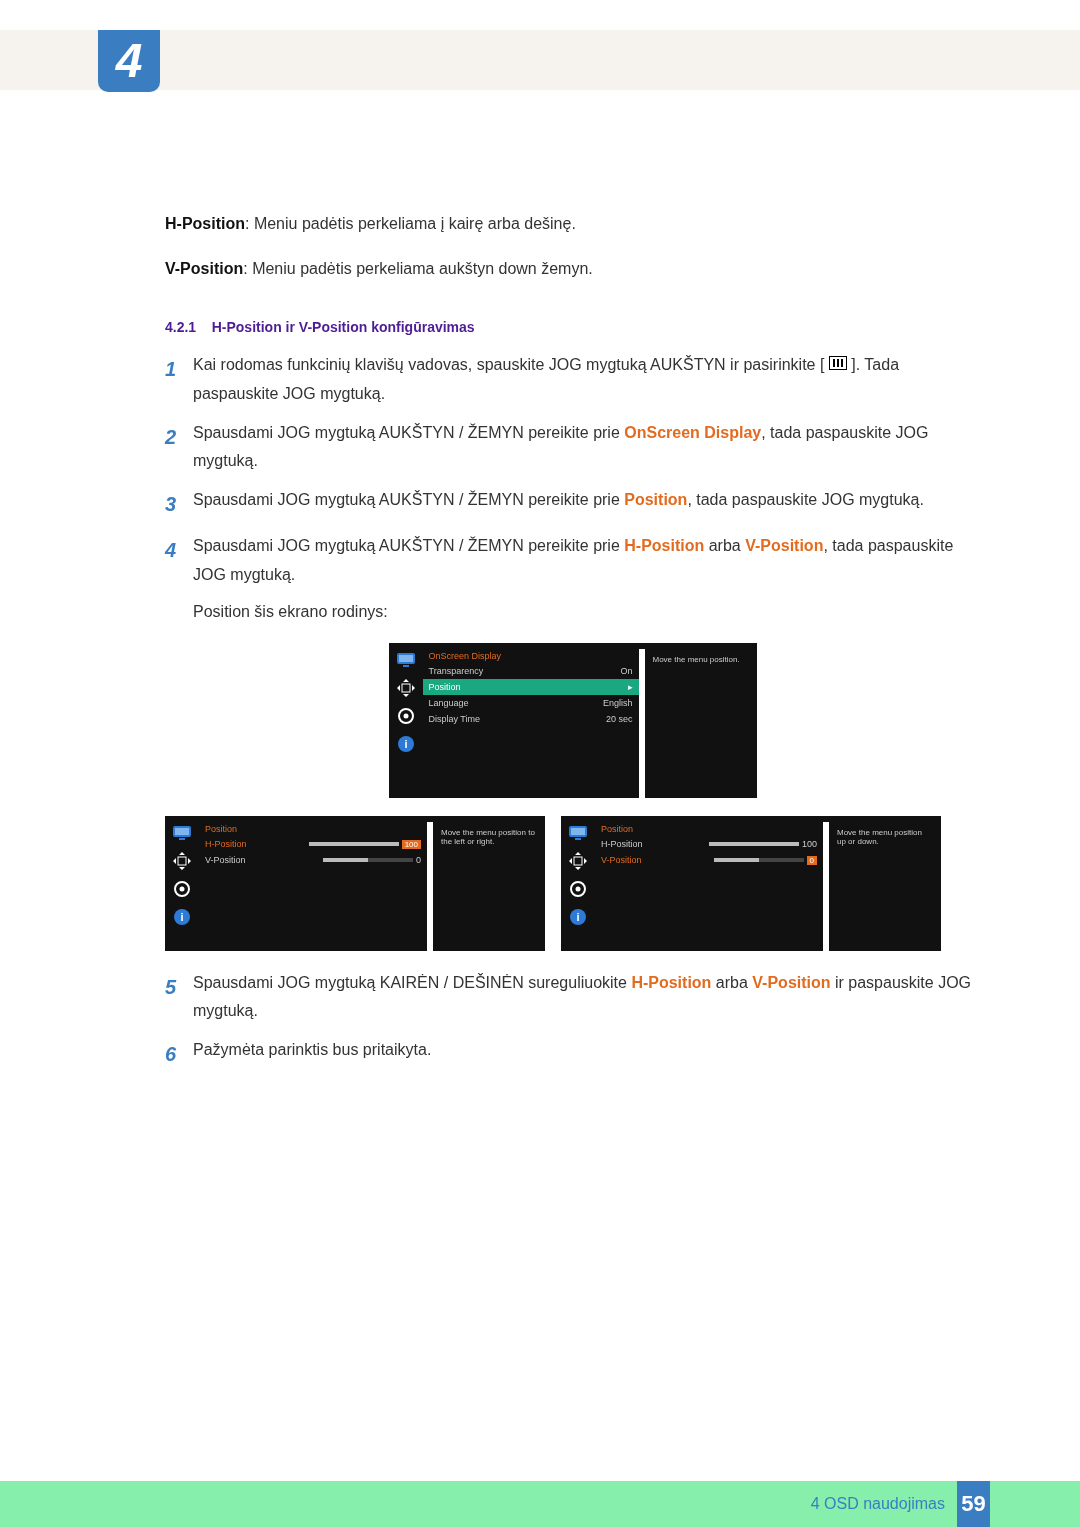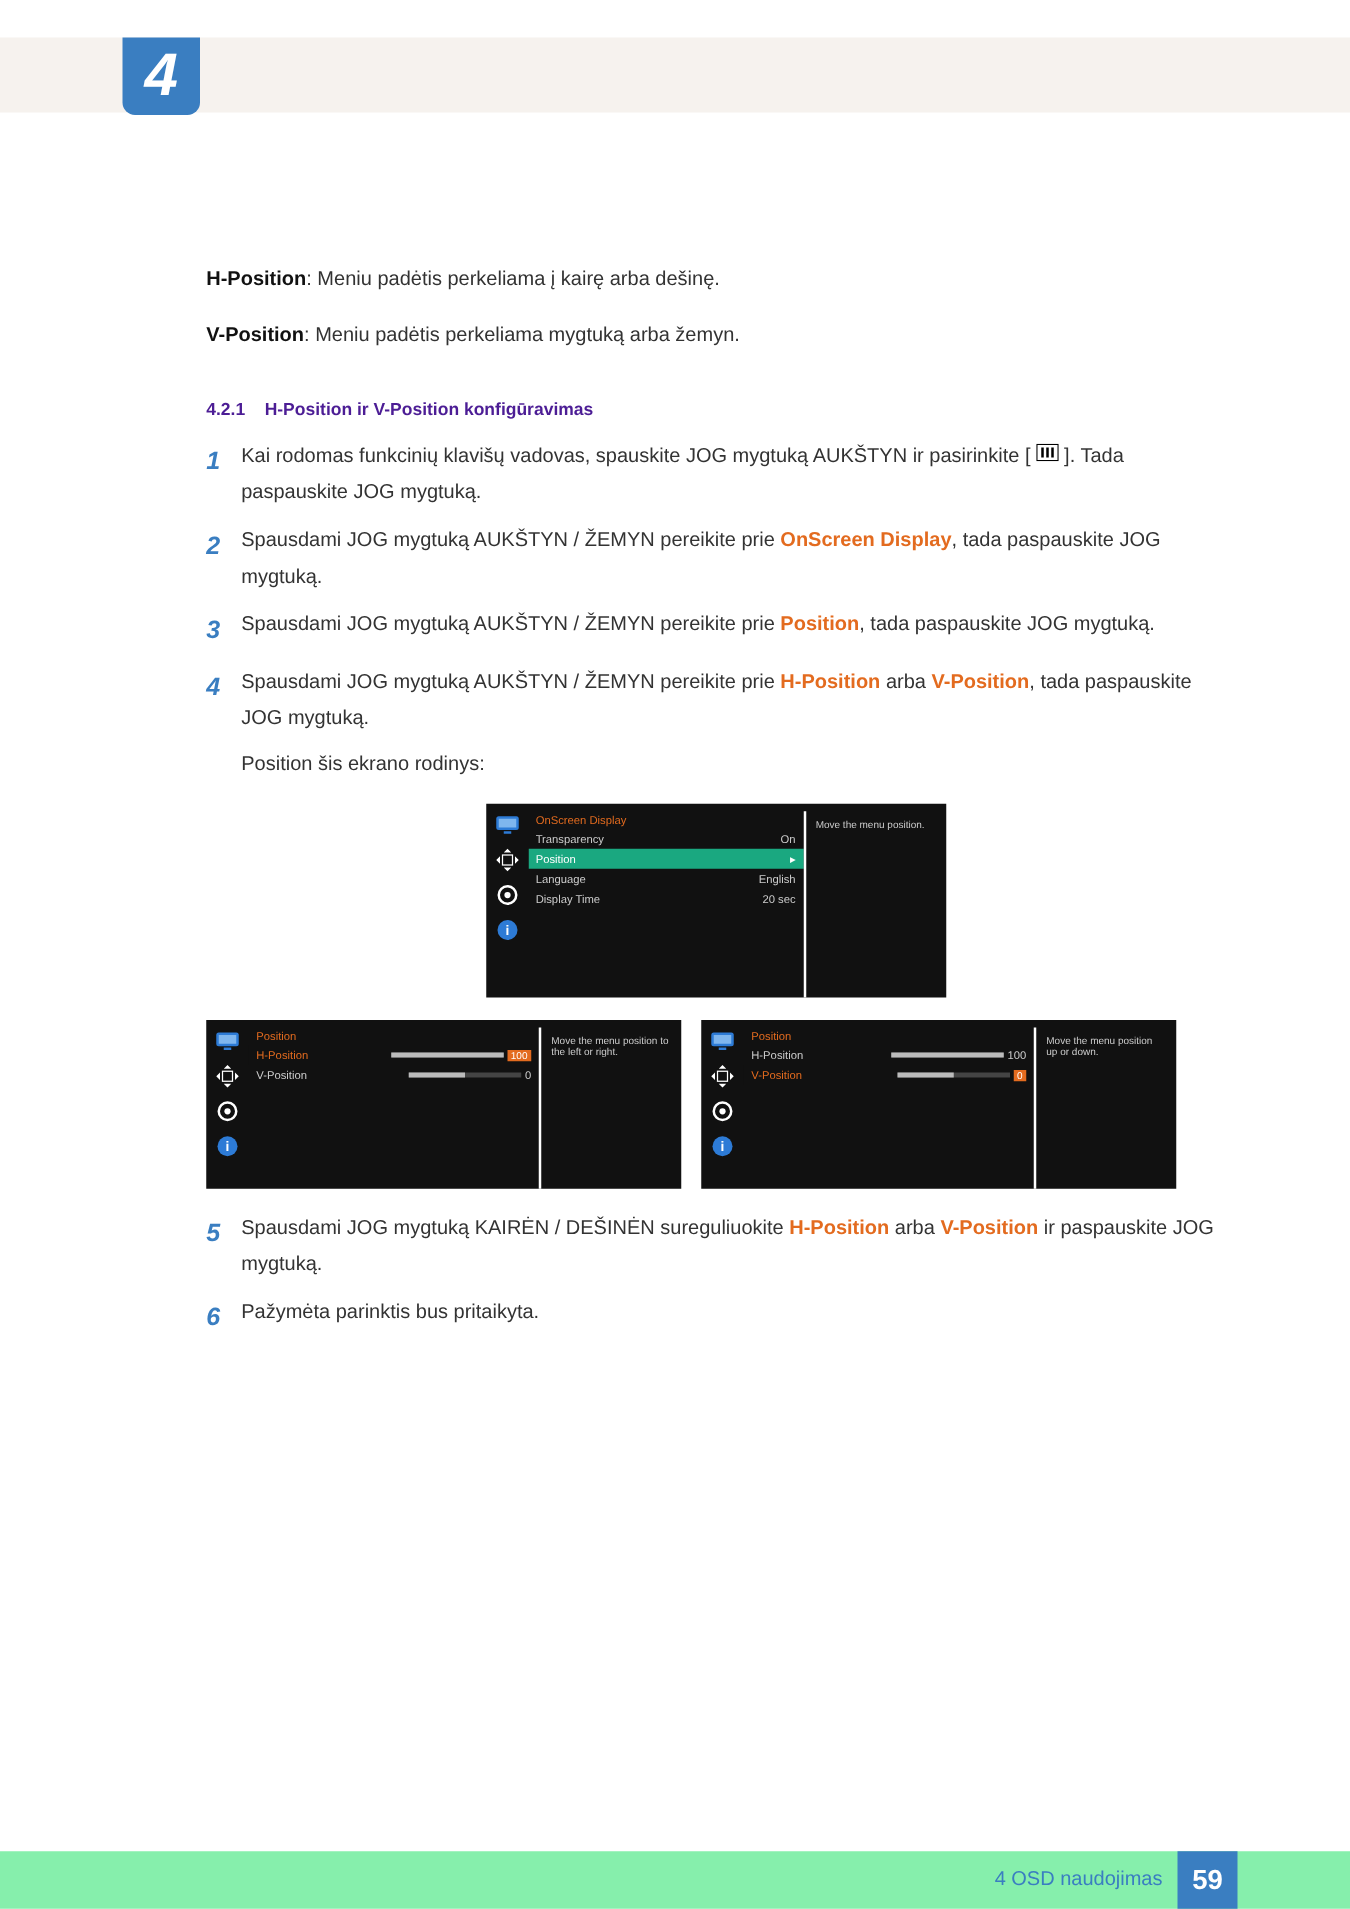--- a/index.html
+++ b/index.html
@@ -137,21 +137,21 @@
   .osd-row {
     display:flex; justify-content:space-between;
     padding:3px 6px;
   }
   .osd-row.sel { background:#1aa880; color:#fff; }
   .osd-row.sel-orange { background:#111; }
   .osd-row.sel-orange .lbl { color:#e36b1f; }
   .osd-val-box { background:#e36b1f; color:#fff; padding:0 3px; font-size:8px; }
   .osd-hint {
     width:96px; font-size:8px; color:#ccc; padding:6px 8px;
-    border-left:2px solid #ffffff;
+    border-left:6px solid #ffffff;
   }
   .slider-track {
     width:90px; height:4px; background:#444; position:relative;
     display:inline-block; vertical-align:middle;
   }
   .slider-fill { position:absolute; left:0; top:0; bottom:0; background:#bbb; }
   .osd-small .osd-list { padding-bottom:40px; }
   .footer {
     position: absolute;
     bottom: 0;
@@ -164,42 +164,42 @@
     padding-right: 0;
   }
   .footer-text {
     color: #3a7ec1;
     font-size: 16px;
     margin-right: 12px;
   }
   .footer-page {
     background: #3a7ec1;
     color: #fff;
-    width: 48px;
+    width: 33px;
     height: 46px;
     font-size: 22px;
     font-weight: bold;
     display: flex;
     align-items: center;
     justify-content: center;
     margin-right: 90px;
   }
 </style>
 </head>
 <body>
 
 <div class="page">
   <div class="top-band"></div>
   <div class="chapter-badge">4</div>
 
   <div class="content">
 
     <div class="body-text">
       <p><b>H-Position</b><span>: Meniu padėtis perkeliama į kairę arba dešinę.</span></p>
-      <p><b>V-Position</b><span>: Meniu padėtis perkeliama mygtuką arba žemyn.</span></p>
+      <p><b>V-Position</b><span>: Meniu padėtis perkeliama aukštyn down žemyn.</span></p>
     </div>
 
     <div class="subsec">
       <span>4.2.1</span>
       &nbsp;&nbsp;
       <span>H-Position ir V-Position konfigūravimas</span>
     </div>
 
     <div class="steps">
       <div class="step">

